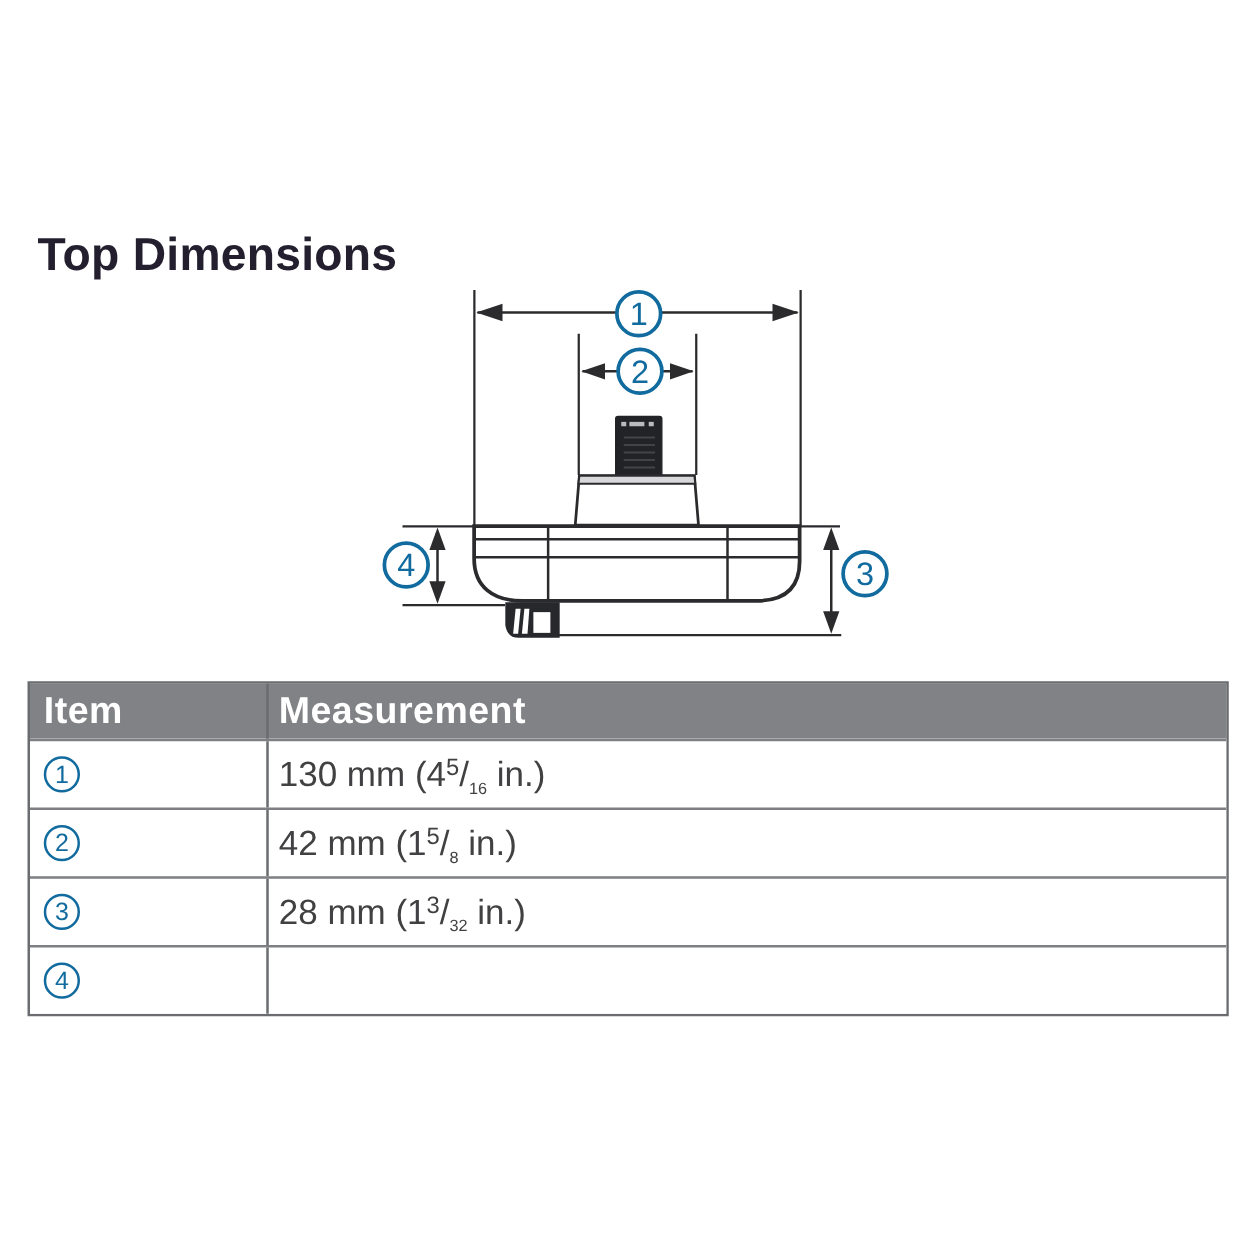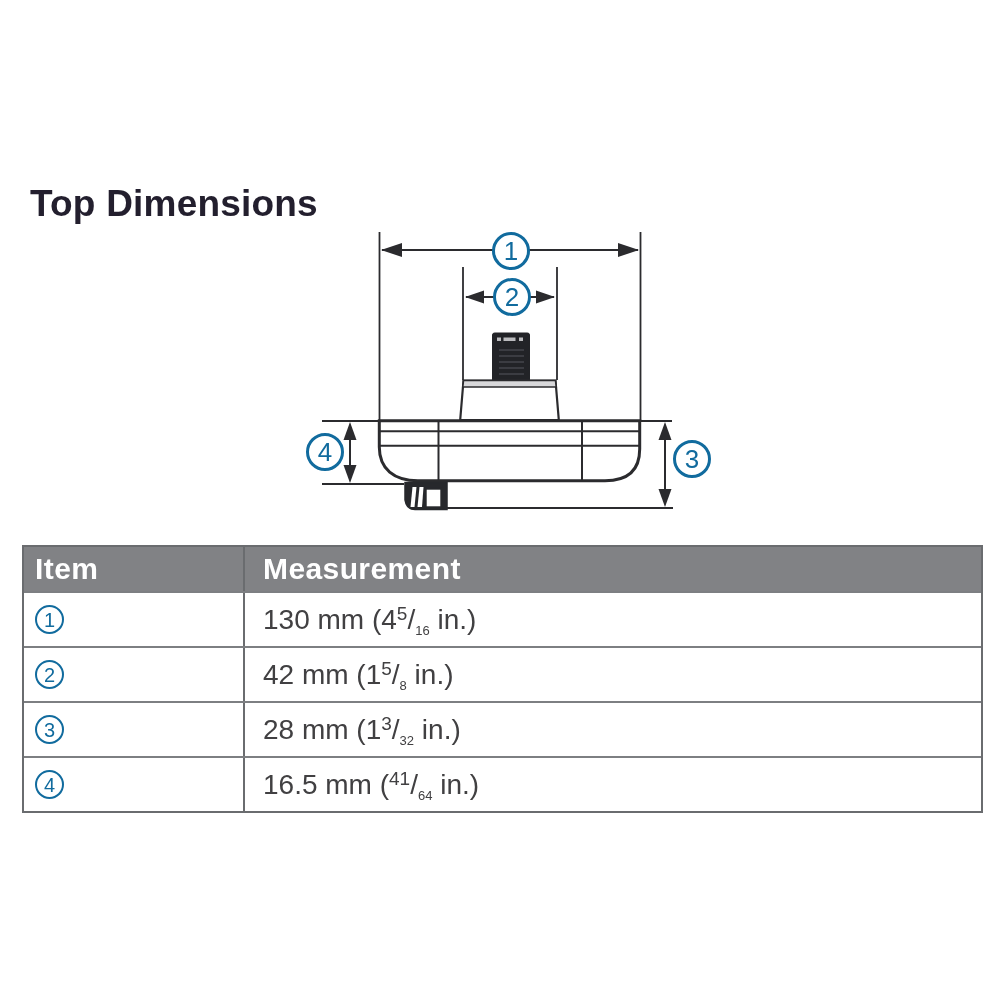--- a/index.html
+++ b/index.html
@@ -44,22 +44,22 @@
     display:flex;align-items:center;justify-content:center;line-height:1;
   }
 
   
   .dim-table{
     position:absolute;left:22px;top:545px;width:961px;
     border:2px solid var(--border-gray);background:#ffffff;
   }
   .t-head{display:flex;height:44px;background:var(--header-gray);}
   .t-row{display:flex;height:55px;border-top:2px solid var(--row-line-gray);background:#ffffff;}
-  .t-cell-item{width:221px;border-right:2px solid var(--border-gray);display:flex;align-items:center;padding-left:11px;}
-  .t-cell-meas{flex:1;display:flex;align-items:center;padding-left:18px;}
+  .t-cell-item{width:191px;border-right:2px solid var(--border-gray);display:flex;align-items:center;padding-left:11px;}
+  .t-cell-meas{flex:1;display:flex;align-items:center;padding-left:8px;}
   .t-head .h-label{color:#ffffff;font-weight:bold;font-size:30px;letter-spacing:0.4px;}
   .t-callout{
     width:29px;height:29px;border-radius:50%;border:2.6px solid var(--accent-blue);
     color:var(--accent-blue);font-size:20px;font-weight:500;
     display:flex;align-items:center;justify-content:center;line-height:1;background:#fff;
   }
   .meas-text{font-size:28px;color:var(--cell-text);white-space:nowrap;}
   .meas-text .sup{font-size:19px;position:relative;top:-9px;}
   .meas-text .sub{font-size:13px;position:relative;top:6px;}
 </style>
@@ -197,17 +197,14 @@
       <span class="meas-text"><span>28 mm (1</span><span class="sup">3</span><span>/</span><span class="sub">32</span><span> in.)</span></span>
     </div>
   </div>
 
   <div class="t-row">
     <div class="t-cell-item">
       <div class="t-callout">
           <span>4</span>
         </div>
     </div>
-    <div class="t-cell-meas">
-      <span class="meas-text"><span>16.5 mm (</span><span class="sup">41</span><span>/</span><span class="sub">64</span><span> in.)</span></span>
-    </div>
   </div>
 </div>
 
 </body></html>

